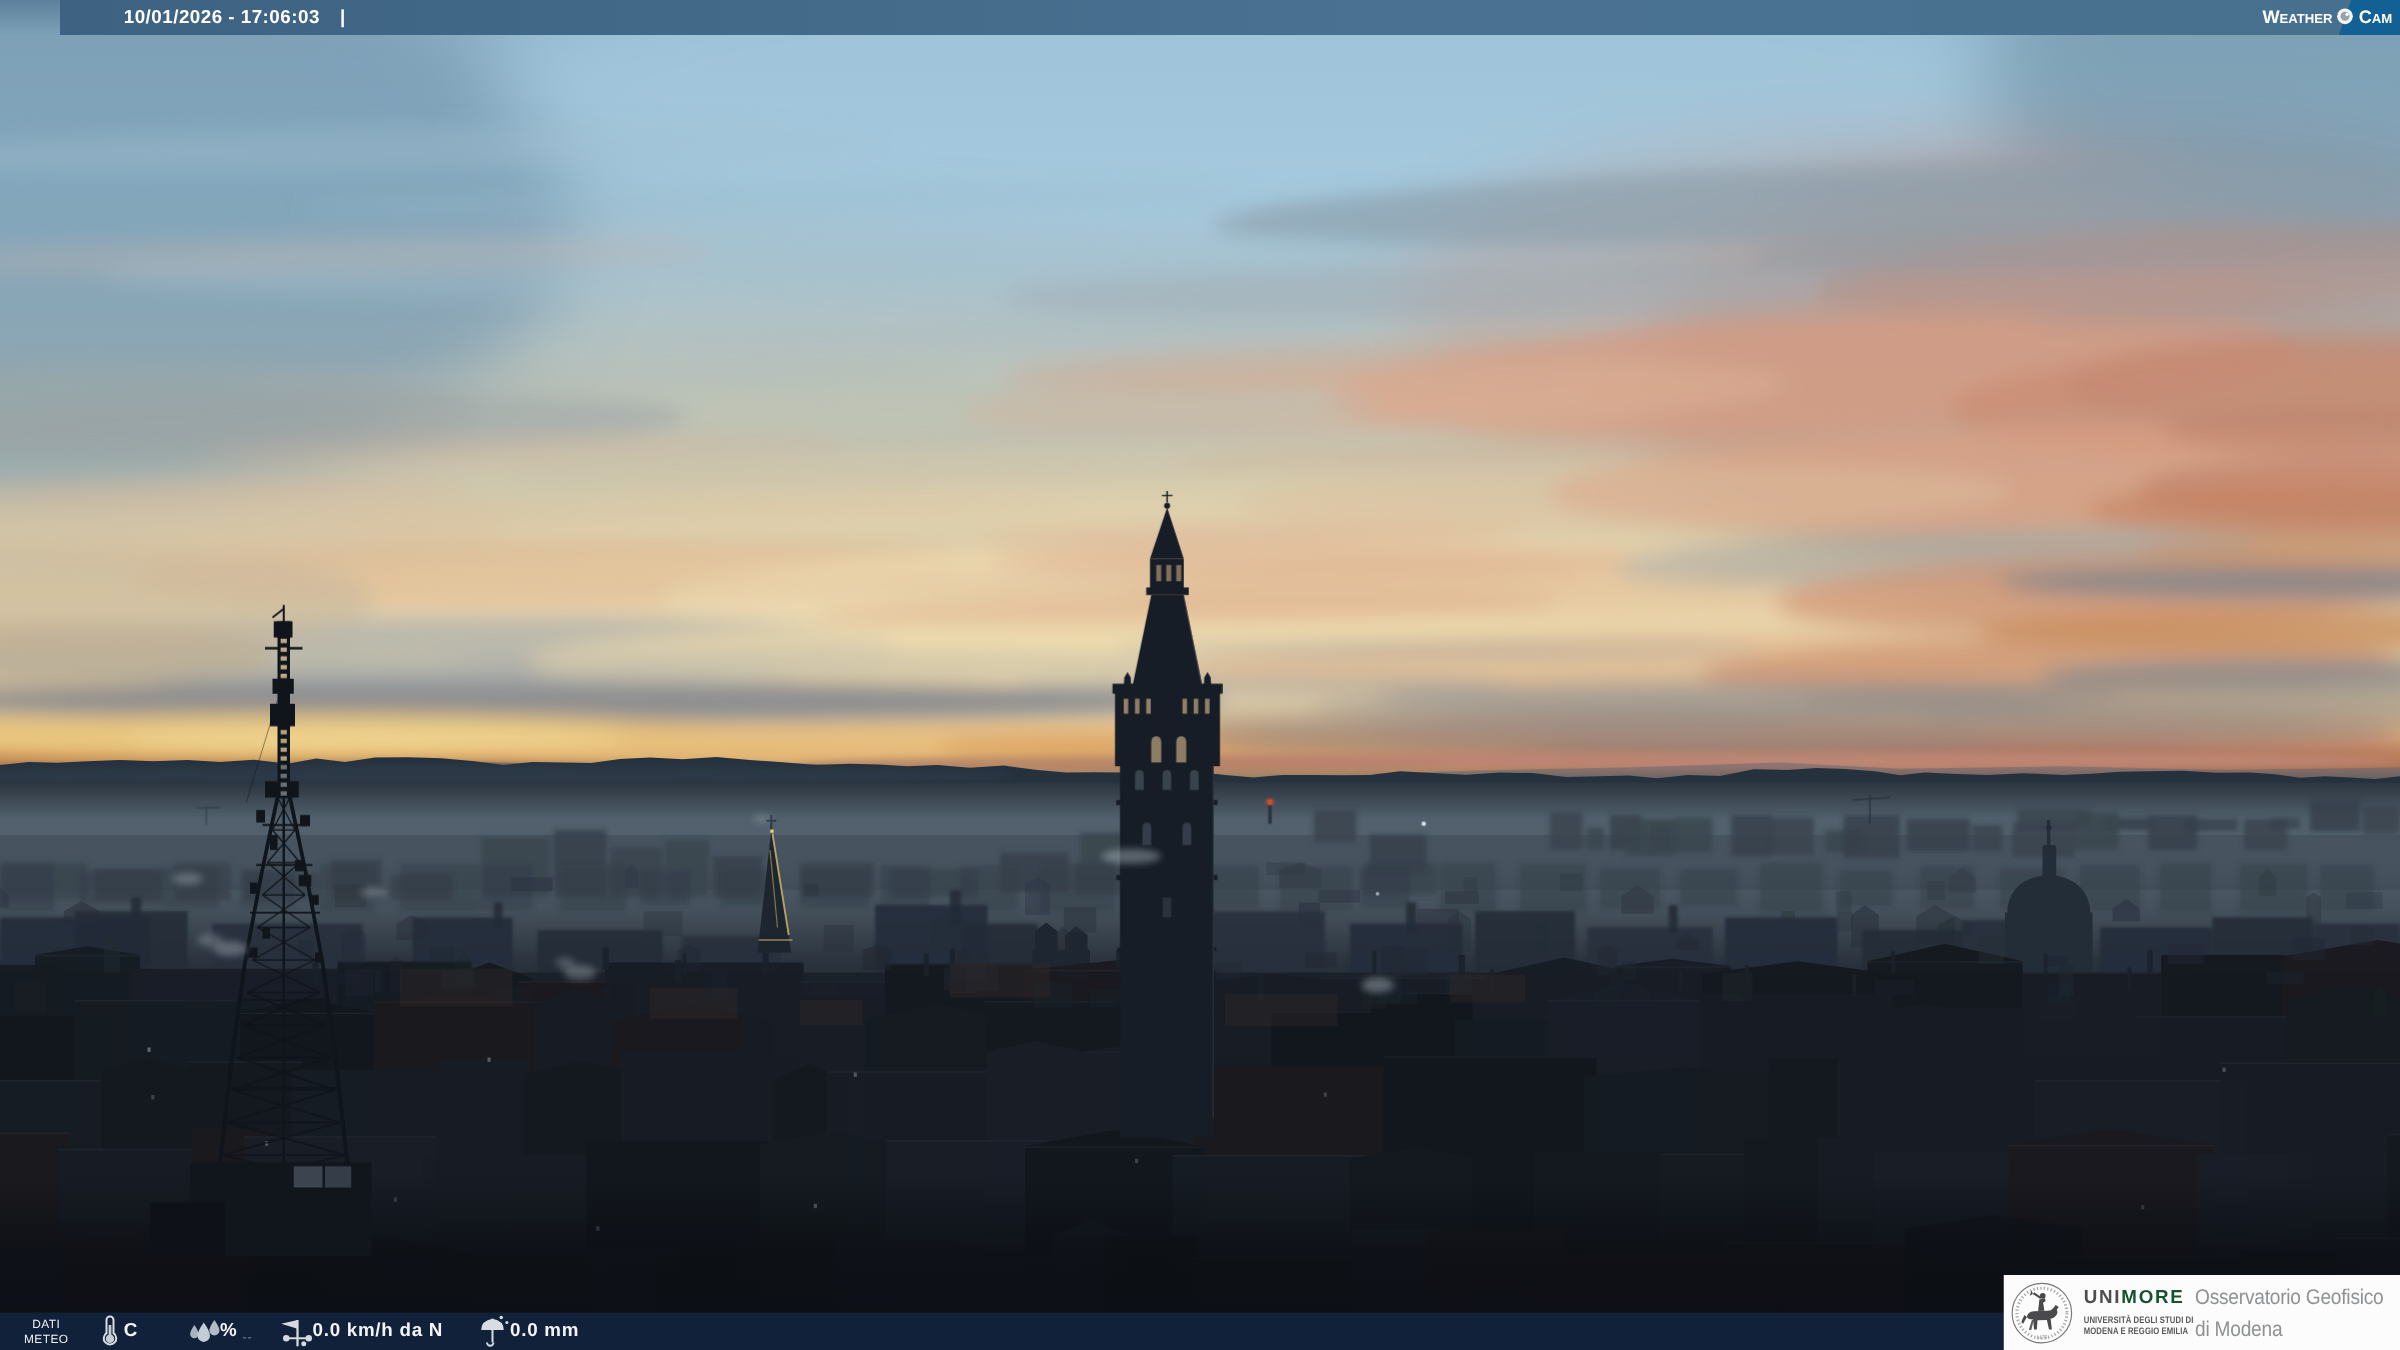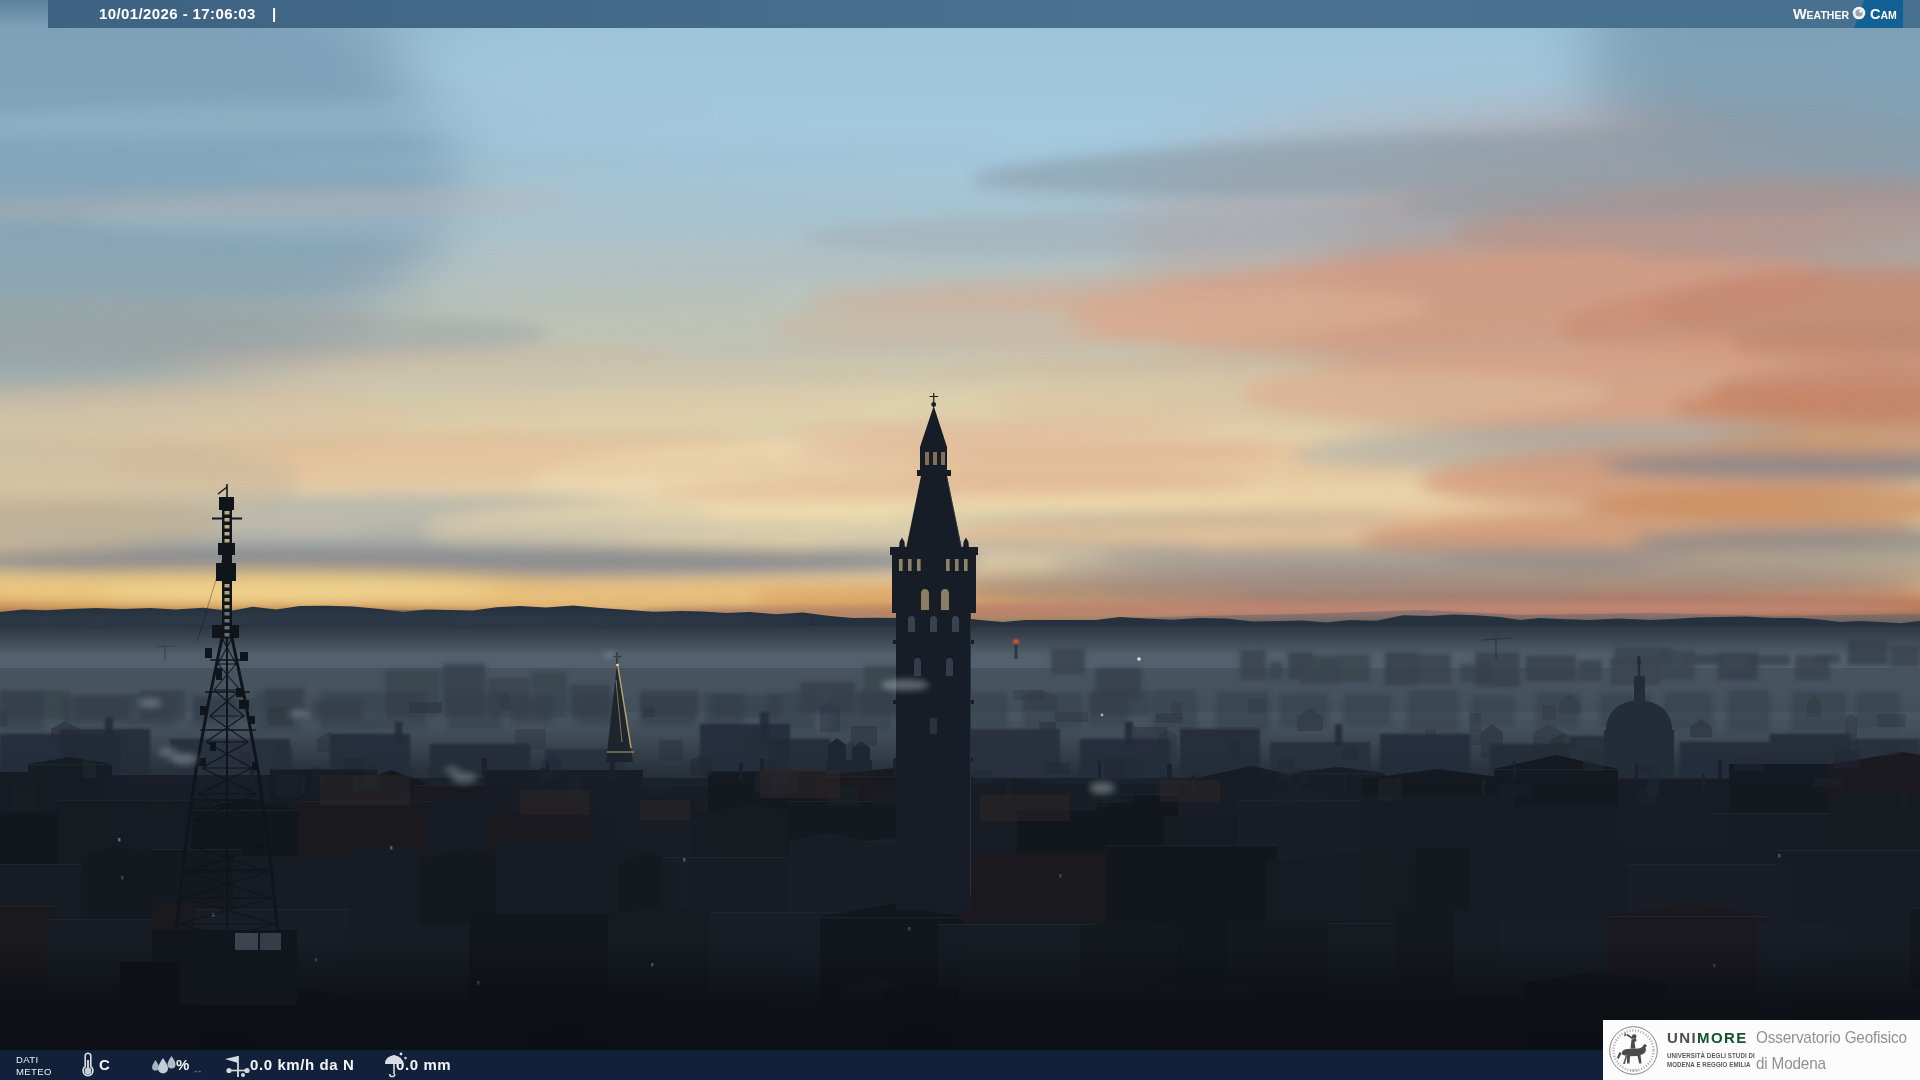--- a/index.html
+++ b/index.html
@@ -3,27 +3,27 @@
 <style>
 html,body{margin:0;padding:0;background:#000;width:1920px;height:1080px;overflow:hidden}
 *{box-sizing:border-box}
 #stage{position:relative;width:1920px;height:1080px;font-family:"Liberation Sans",sans-serif}
 #scene{position:absolute;left:0;top:0}
 .bar{position:absolute;left:0;width:1920px;color:#fff}
 #topbar{top:0;height:28px;background:linear-gradient(90deg,#3d6282,#4a7191 55%,#47708f);margin-left:48px;}
 #topbar span{position:absolute;top:0;line-height:27px;font-size:15px;font-weight:bold;letter-spacing:0.4px;white-space:pre}
 #botbar{top:1050px;height:30px;background:rgba(19,35,60,0.95)}
 #botbar .t{position:absolute;font-weight:bold;font-size:15px;letter-spacing:0.6px;line-height:30px;top:0;color:#f2f5f8;white-space:pre}
-#dati{position:absolute;left:16px;top:4px;width:42px;text-align:left;font-size:9.5px;line-height:11.5px;color:#eef1f5;letter-spacing:0.4px}
+#dati{position:absolute;left:16px;top:4px;width:42px;text-align:center;font-size:9.5px;line-height:11.5px;color:#eef1f5;letter-spacing:0.4px}
 #ulogo{position:absolute;left:1603px;top:1020px;width:317px;height:60px;background:#fcfcfc}
 #ulogo .uni{position:absolute;left:64px;top:9px;font-size:15px;font-weight:bold;letter-spacing:1.4px;color:#4e4e50}
 #ulogo .uni b{color:#14532d;font-weight:bold}
 #ulogo .sub{position:absolute;left:64px;top:31px;font-size:7.5px;line-height:9px;letter-spacing:0.1px;color:#58585a;font-weight:bold;transform:scaleX(0.82);transform-origin:0 0;white-space:nowrap}
 #ulogo .oss{position:absolute;left:153px;top:5px;font-size:17px;line-height:26px;color:#8f9193;letter-spacing:-0.2px;white-space:nowrap;transform:scaleX(0.9);transform-origin:0 0}
-#wcam{position:absolute;right:17px;top:0;height:24px}
+#wcam{position:absolute;right:0;top:0;height:24px}
 #wcam .blue{position:absolute;left:0;top:0;width:49px;height:28px;background:#136194;clip-path:polygon(10px 0,49px 0,49px 28px,0 28px)}
 .wtxt{position:absolute;top:0;line-height:28px;color:#fff;font-weight:bold;white-space:nowrap}
 </style></head>
 <body>
 <div id="stage">
 <svg id="scene" width="1920" height="1080" viewBox="0 0 1920 1080">
 <defs>
 <linearGradient id="sky" x1="0" y1="0" x2="0" y2="1">
  <stop offset="0" stop-color="#43698a"></stop>
  <stop offset="0.026" stop-color="#92b6cb"></stop>
@@ -815,21 +815,21 @@
   <circle cx="8.6" cy="5.4" r="1.3" fill="#fff"></circle>
  </svg>
 </div>
 
 <div class="bar" id="botbar">
  <div id="dati">DATI<br>METEO</div>
  <span class="t" style="left:99px">C</span>
  <span class="t" style="left:176px">%</span>
  <span class="t" style="left:194px;opacity:.3;font-size:10px;top:6px">--</span>
  <span class="t" style="left:250px">0.0 km/h da N</span>
- <span class="t" style="left:396px">0.0 mm</span>
+ <span class="t" style="left:408px">0.0 mm</span>
  <svg style="position:absolute;left:0;top:0" width="470" height="30" viewBox="0 0 470 30">
 
   <g stroke="#d8dde3" fill="none" stroke-width="1.6">
    <path d="M85.2,6 a2.8,2.8 0 0 1 5.6,0 L90.8,16.5 a5,5 0 1 1 -5.6,0 Z"></path>
   </g>
   <circle cx="88" cy="21" r="3.4" fill="#c6ccd4"></circle>
   <rect x="86.9" y="10" width="2.2" height="9" fill="#c6ccd4"></rect>
 
   <g fill="#c3cdd8">
    <path d="M163,8 q5,7 5,10.5 a5,5 0 0 1 -10,0 q0,-3.5 5,-10.5 Z"></path>

